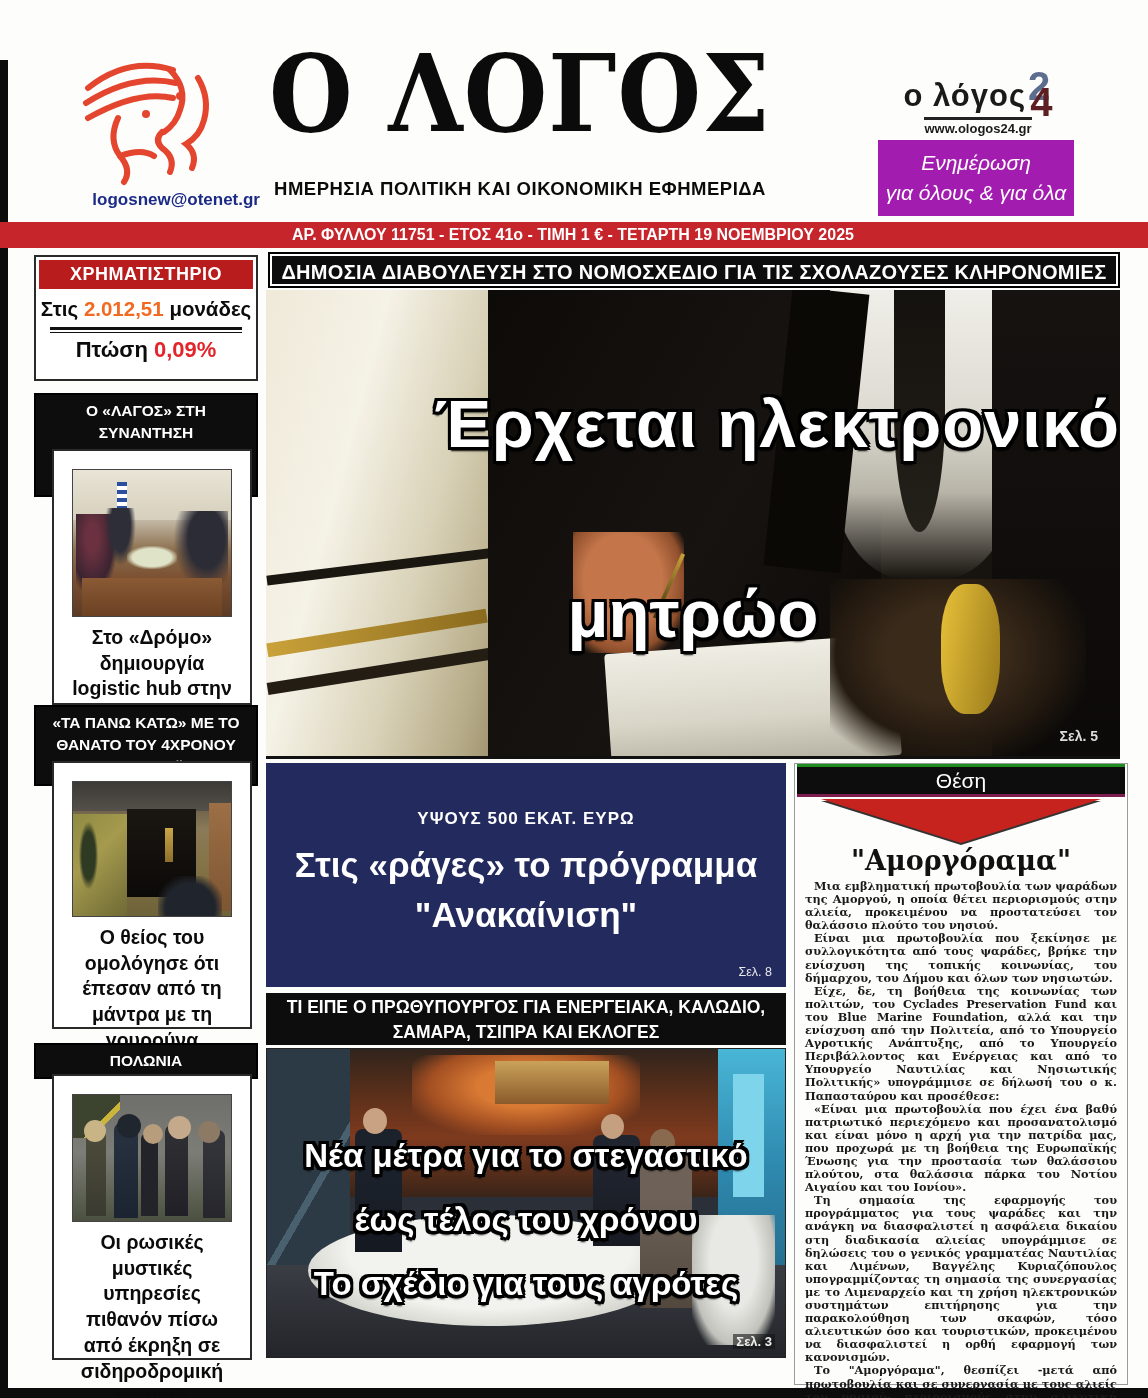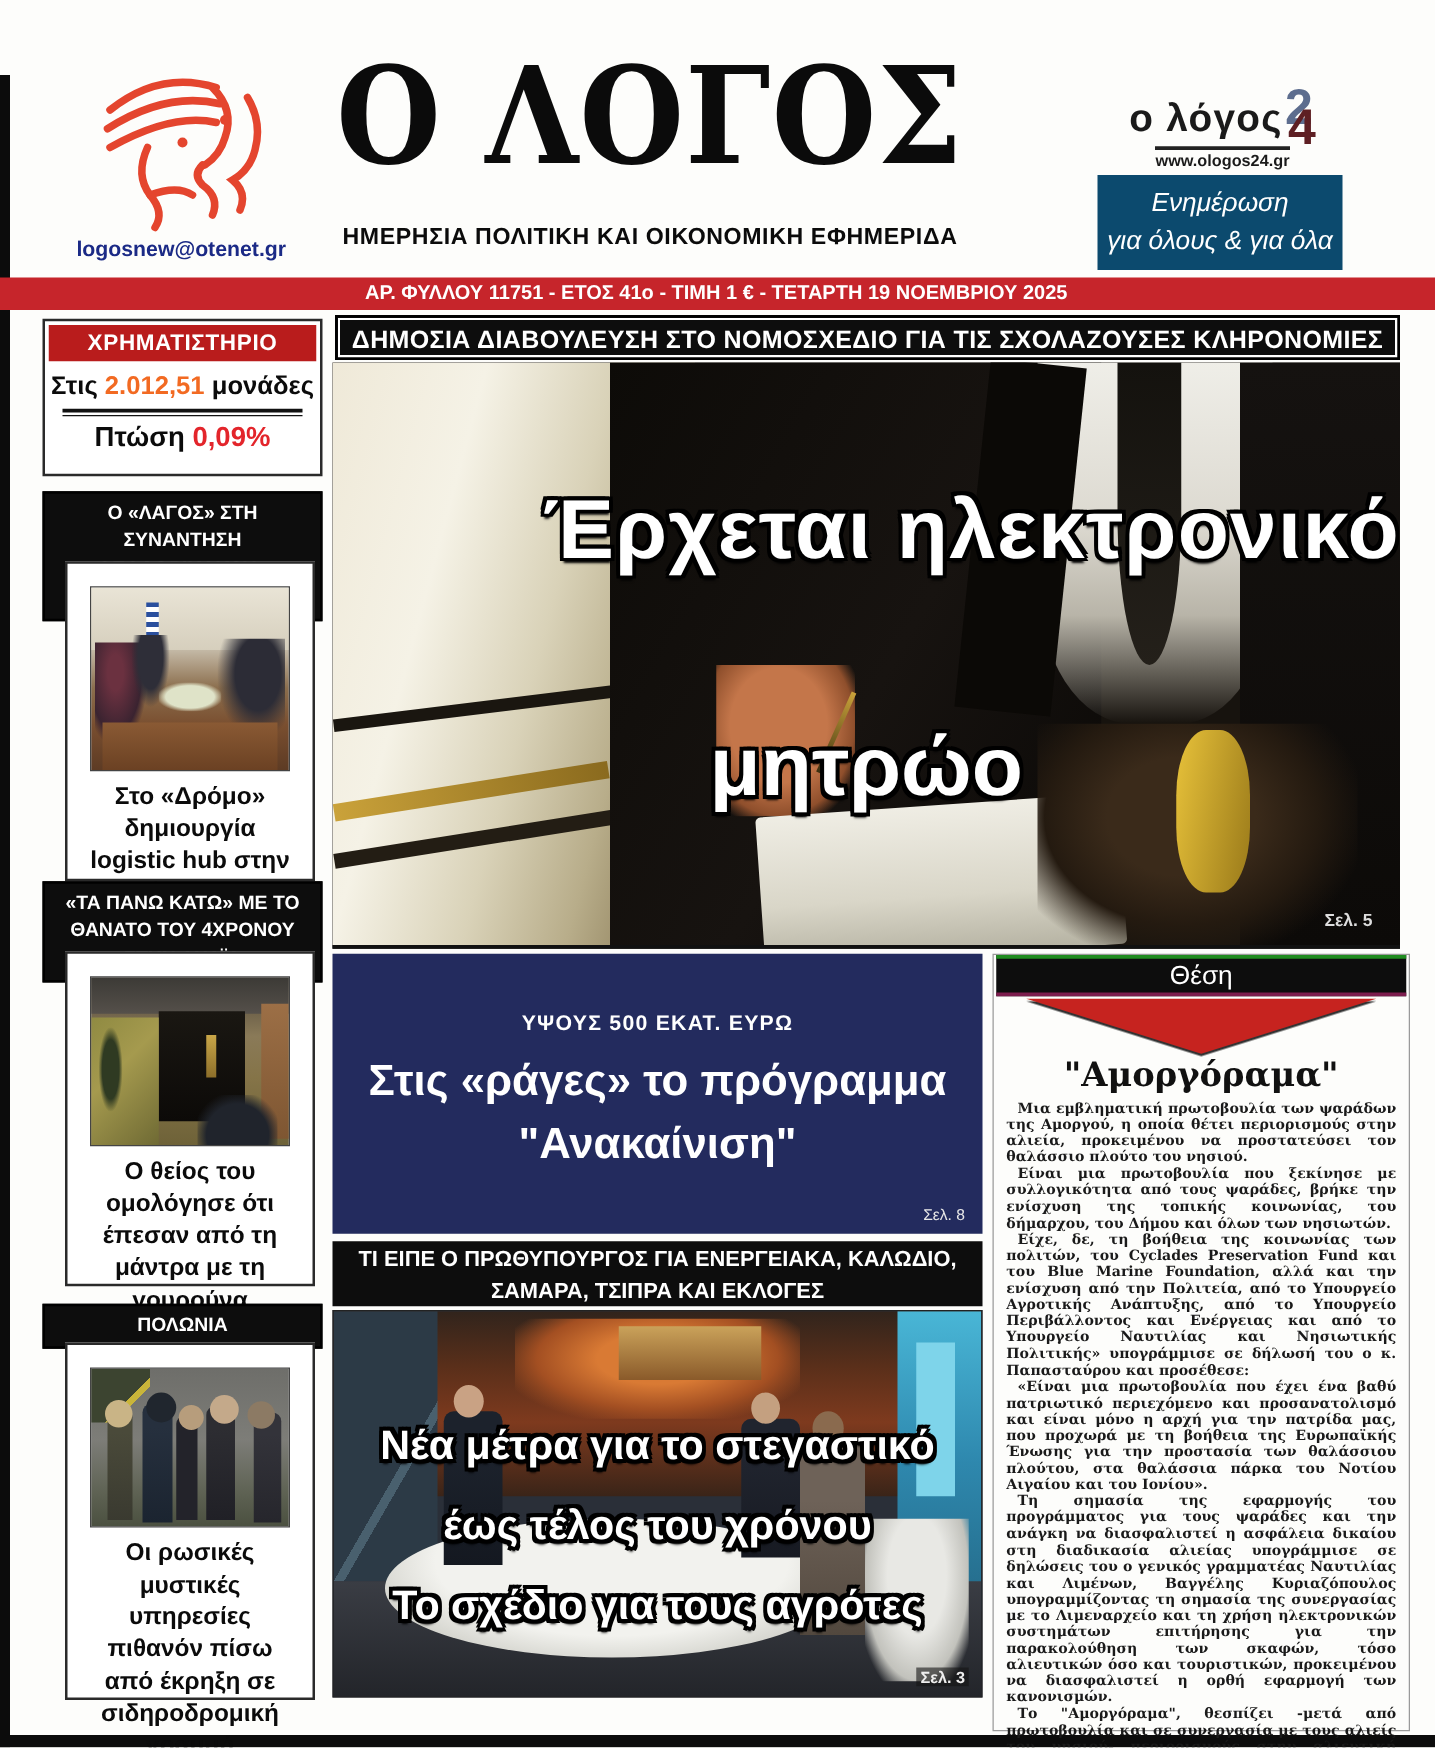--- a/index.html
+++ b/index.html
@@ -8,29 +8,29 @@
   .abs{position:absolute;}
   .outline-txt{color:#fff;font-weight:bold;
      text-shadow:-3px -3px 0 #000,3px -3px 0 #000,-3px 3px 0 #000,3px 3px 0 #000,
                  -3px 0 0 #000,3px 0 0 #000,0 -3px 0 #000,0 3px 0 #000,0 4px 2px #000;}
   
   #mast-title{left:255px;top:40px;width:530px;text-align:center;
      font-family:"DejaVu Serif","Liberation Serif",serif;font-weight:bold;
      font-size:96px;line-height:1.0;color:#0b0b0b;letter-spacing:1px;transform:scaleY(1.12);transform-origin:top;}
   #mast-sub{left:250px;top:178px;width:540px;text-align:center;font-weight:bold;
      font-size:18.5px;color:#0b0b0b;letter-spacing:.5px;}
-  #mast-email{left:30px;top:190px;width:230px;text-align:center;font-weight:bold;
+  #mast-email{left:30px;top:190px;width:230px;text-align:right;font-weight:bold;
      font-size:17px;color:#1b2a86;}
   #weblogo{left:878px;top:70px;width:200px;text-align:center;color:#1a1a1a;}
   #weblogo .wl-main{font-size:31px;font-weight:bold;letter-spacing:1px;}
   #weblogo .wl-2{color:#5d6d8e;font-size:40px;font-weight:bold;position:relative;top:-6px;margin-left:2px;}
   #weblogo .wl-4{color:#5e1f23;font-size:40px;font-weight:bold;position:relative;top:10px;margin-left:-20px;}
   #weblogo .wl-url{font-size:13px;font-weight:bold;border-top:3px solid #222;
      display:inline-block;padding-top:1px;margin-top:2px;}
-  #slogan{left:878px;top:140px;width:196px;height:68px;background:#0c4a6e;color:#fff;
+  #slogan{left:878px;top:140px;width:196px;height:68px;background:#a21caf;color:#fff;
      font-style:italic;text-align:center;font-size:21px;line-height:1.45;padding-top:8px;
      font-family:"Liberation Sans",sans-serif;}
   
   #issuebar{left:0;top:222px;width:1148px;height:26px;background:#c6252b;color:#fff;
      font-weight:bold;font-size:16px;line-height:26px;padding-left:292px;box-sizing:border-box;}
   #topbanner{left:268px;top:252px;width:852px;height:36px;background:#0d0d0d;color:#fff;
      font-weight:bold;font-size:20px;text-align:center;line-height:36px;letter-spacing:.3px;
      border:2px solid #000;box-sizing:border-box;box-shadow:inset 0 0 0 2px #fff;}
   
   #edge-strip{left:0;top:60px;width:8px;height:1338px;background:#0c0c0c;}

